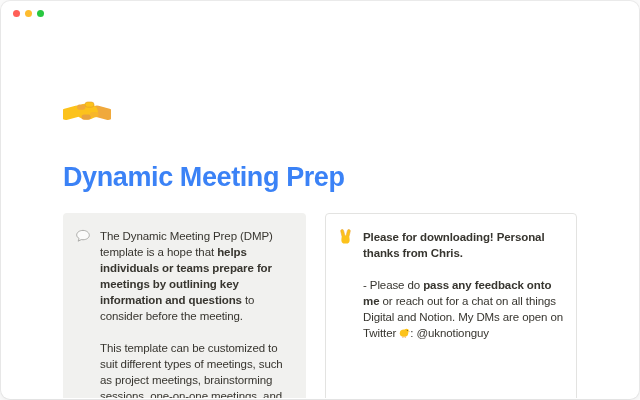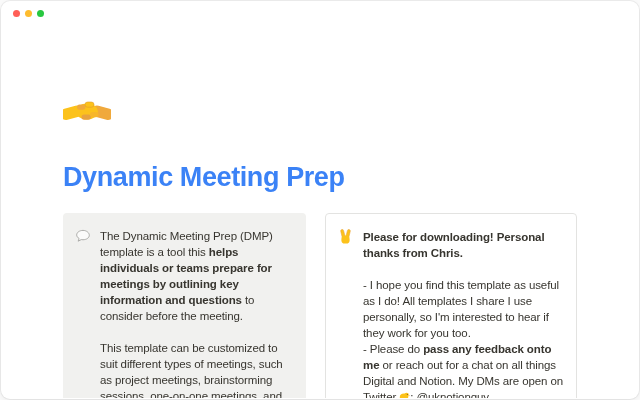--- a/index.html
+++ b/index.html
@@ -88,38 +88,37 @@
 
   <div class="columns">
 
     <div class="callout callout-gray">
       <span class="callout-icon">
         <svg width="16" height="16" viewBox="0 0 16 16">
           <path d="M8 2.4c-3.5 0-6.3 2-6.3 4.5 0 1.5.95 2.8 2.4 3.6l-.95 2.7 3.1-1.6c.55.1 1.15.15 1.75.15 3.5 0 6.3-2 6.3-4.5S11.5 2.4 8 2.4z" fill="#fbfbfa" stroke="#a5a5a2" stroke-width="0.9"></path>
         </svg>
       </span>
       <div class="callout-text">
-        <p><span>The Dynamic Meeting Prep (DMP) template is a tool this </span><b>helps individuals or teams prepare for meetings by outlining key information and questions</b><span> to consider before the meeting.</span></p>
+        <p><span>The Dynamic Meeting Prep (DMP) template is a hope that </span><b>helps individuals or teams prepare for meetings by outlining key information and questions</b><span> to consider before the meeting.</span></p>
         <div class="line-gap"></div>
         <p>This template can be customized to suit different types of meetings, such as project meetings, brainstorming sessions, one-on-one meetings, and</p>
       </div>
     </div>
 
     <div class="callout callout-bordered">
       <span class="callout-icon">
         <svg width="15" height="15" viewBox="0 0 15 15">
           <rect x="3.4" y="0.4" width="3" height="9" rx="1.5" fill="#fcc21b" stroke="#e8a33d" stroke-width="0.5" transform="rotate(-14 4.9 4.9)"></rect>
           <rect x="8.6" y="0.4" width="3" height="9" rx="1.5" fill="#fcc21b" stroke="#e8a33d" stroke-width="0.5" transform="rotate(14 10.1 4.9)"></rect>
           <rect x="3.4" y="6.6" width="8.2" height="8" rx="3.4" fill="#fcc21b"></rect>
         </svg>
       </span>
       <div class="callout-text">
         <p class="bold">Please for downloading! Personal thanks from Chris.</p>
         <div class="line-gap"></div>
-        <p>- I hope you find this template as useful as I do! All templates I share I use personally, so I'm interested to hear if they work for you too.</p>
         <p><span>- Please do </span><b>pass any feedback onto me</b><span> or reach out for a chat on all things Digital and Notion. My DMs are open on Twitter </span><span class="inline-bird"><svg width="11" height="10" viewBox="0 0 11 10">
                 <ellipse cx="5" cy="5.2" rx="4.2" ry="3.6" fill="#fcc21b"></ellipse>
                 <circle cx="7.6" cy="3" r="2.2" fill="#fcc21b"></circle>
                 <circle cx="8.3" cy="2.6" r="0.5" fill="#5c4a1a"></circle>
                 <path d="M10 3.4l1-0.1-0.9 0.9z" fill="#f0892c"></path>
                 <path d="M3.2 9.2h1.4M5.6 9.2H7" stroke="#f0892c" stroke-width="0.7"></path>
               </svg></span><span>: @uknotionguy</span></p>
       </div>
     </div>
 

